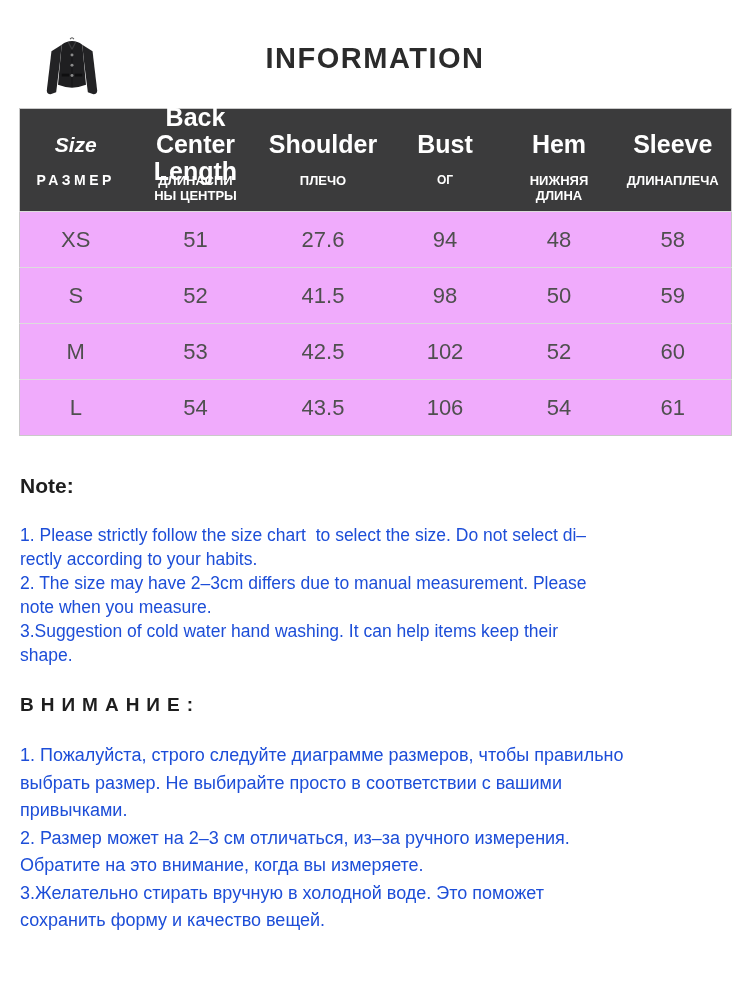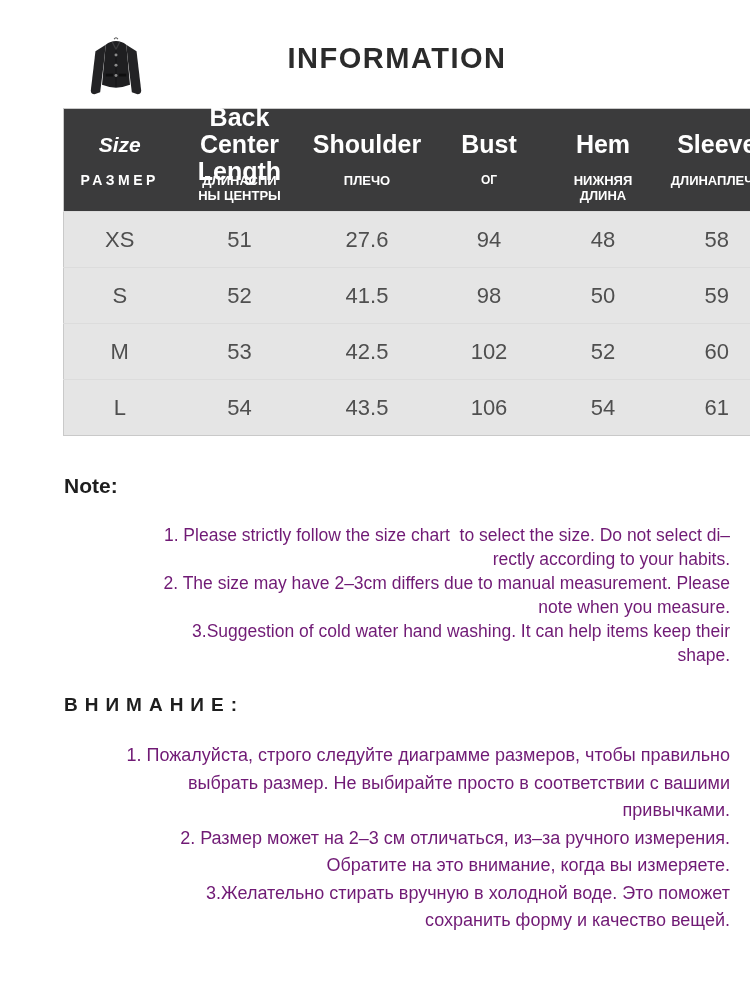--- a/index.html
+++ b/index.html
@@ -6,21 +6,20 @@
   html, body { background: #ffffff; }
   body { font-family: "Liberation Sans", "DejaVu Sans", sans-serif; }
   .page {
     position: relative;
     width: 750px;
     height: 1000px;
     margin: 0 auto;
     background: #ffffff;
     overflow: hidden;
     color: #2d2d2d;
-    padding-left: 44px;
   }
 
   
   .hdr { position: relative; height: 108px; }
   .thumb {
     position: absolute;
     left: 44px; top: 36px;
     width: 56px; height: 66px;
   }
   .thumb svg { width: 100%; height: 100%; display: block; }
@@ -71,39 +70,38 @@
   th.col-size .en { font-size: 21px; font-weight: 700; font-style: italic; }
   th.col-size .ru { letter-spacing: 3.5px; font-size: 14px; }
   th.col-bust .ru { font-size: 12px; }
   table.size-table td {
     height: 56px;
     text-align: center;
     vertical-align: middle;
     font-size: 22px;
     color: #4f4f4f;
     border-top: 1px solid #dcdcdc;
-    background: #e5e5e5;
+    background: #f0abfc;
   }
 
   
   .notes { margin: 0 20px; }
   .notes-en { margin-top: 38px; }
   .note-heading {
     font-size: 21px;
     font-weight: bold;
     color: #1e1e1e;
   }
   .note-heading.ru-head {
     font-size: 19px;
     letter-spacing: 7px;
   }
   .lines {
     white-space: pre-wrap;
-    color: #701a75;
-    text-align: right;
+    color: #1d4ed8;
   }
   .lines-en {
     margin-top: 25px;
     font-size: 17.5px;
     line-height: 24px;
   }
   .notes-ru { margin-top: 27px; }
   .lines-ru {
     margin-top: 26px;
     font-size: 18px;

